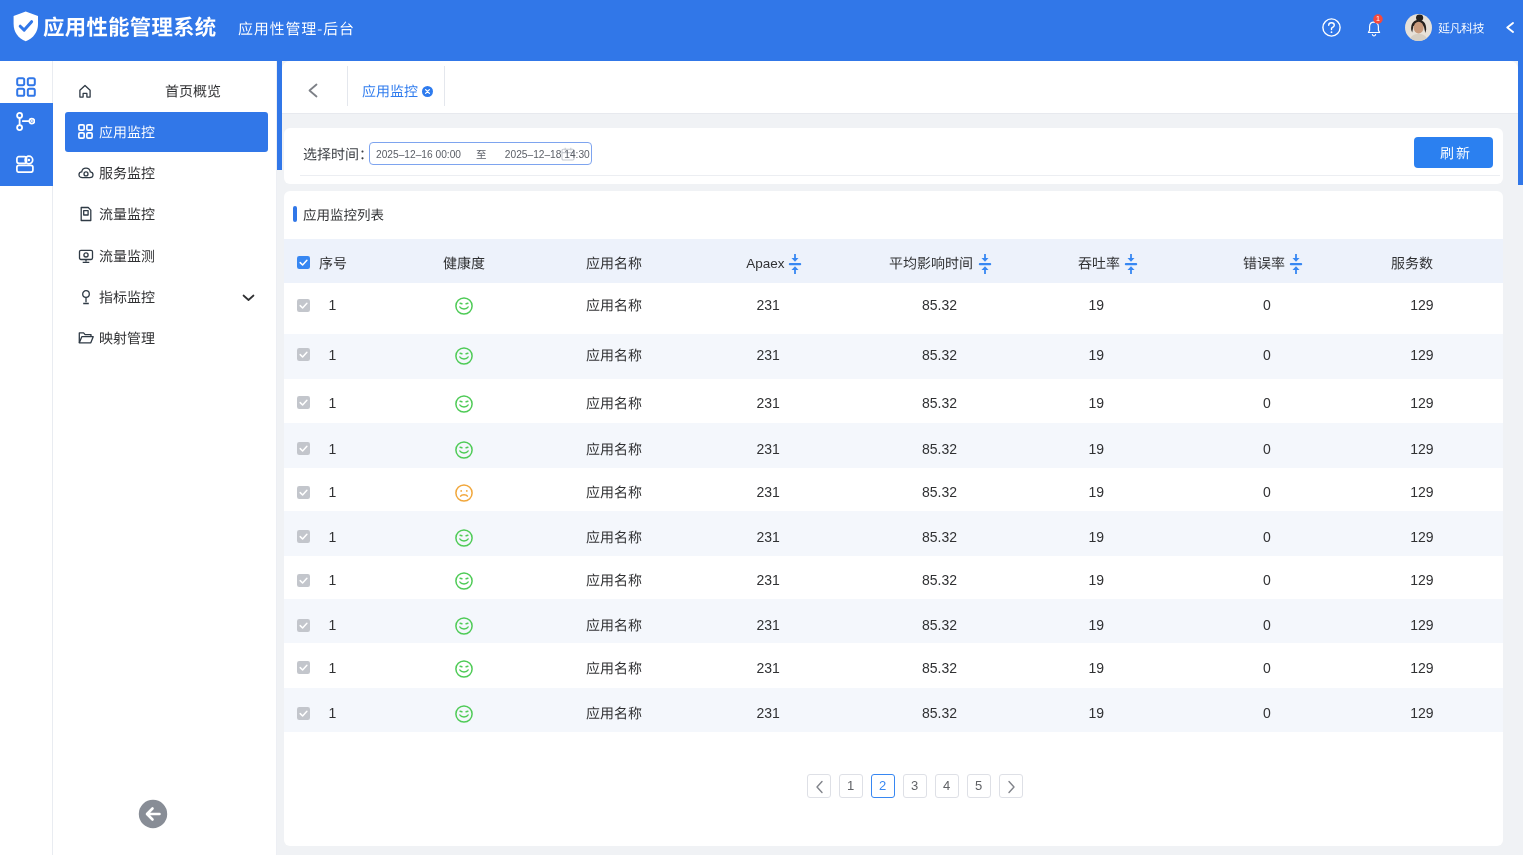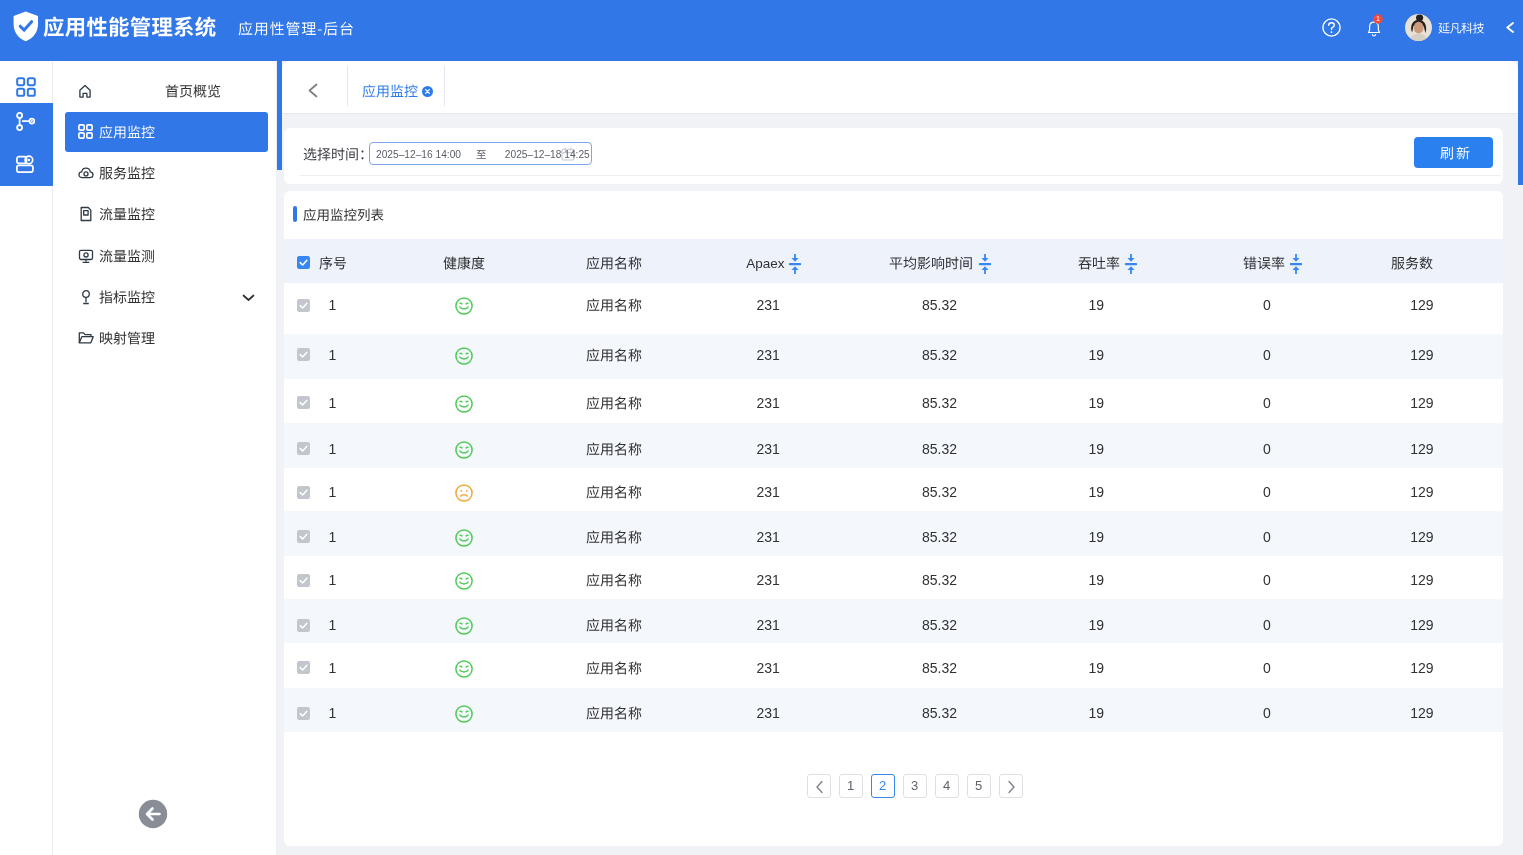--- a/index.html
+++ b/index.html
@@ -170,25 +170,25 @@
 <div style="position:absolute;left:303.0px;top:147.0px;width:70.0px;height:14px;line-height:0;"><svg width="70.0" height="14" viewBox="0 0 5000 1000">
         <path d="M61 115C119 164 187 234 216 283L278 236C246 188 177 120 118 74ZM446 70C422 159 380 247 326 306C344 315 376 335 390 346C413 318 435 283 455 244H603V390H320V457H501C484 588 443 683 293 736C309 750 331 778 339 797C507 731 557 616 576 457H679V689C679 765 696 787 771 787C786 787 854 787 869 787C932 787 952 755 959 628C938 623 907 612 893 598C890 703 886 717 861 717C847 717 792 717 782 717C756 717 753 714 753 689V457H951V390H678V244H909V179H678V44H603V179H485C498 149 509 117 518 85ZM251 424H56V494H179V797C136 817 90 853 45 895L95 960C152 898 206 846 243 846C265 846 296 875 335 899C401 938 484 948 600 948C698 948 867 943 945 938C946 916 958 879 966 860C867 870 715 877 601 877C495 877 411 871 349 834C301 806 278 782 251 780Z M1177 41V241H1046V311H1177V524C1124 540 1075 554 1036 565L1055 638L1177 599V868C1177 881 1172 885 1160 886C1148 886 1109 887 1066 885C1076 906 1085 937 1088 956C1152 956 1191 955 1216 942C1241 930 1250 909 1250 868V575L1366 537L1356 468L1250 501V311H1369V241H1250V41ZM1804 161C1768 213 1719 259 1662 299C1610 259 1566 213 1532 161ZM1396 93V161H1460C1497 228 1546 286 1604 336C1526 383 1438 418 1353 439C1367 454 1385 482 1393 500C1484 473 1577 433 1660 380C1738 434 1829 475 1928 501C1938 481 1959 453 1974 438C1880 418 1794 384 1720 338C1799 278 1866 203 1909 115L1864 90L1851 93ZM1620 468V556H1417V624H1620V727H1366V795H1620V962H1695V795H1957V727H1695V624H1885V556H1695V468Z M2474 428C2527 505 2595 611 2627 672L2693 634C2659 573 2590 471 2536 395ZM2324 478V706H2153V478ZM2324 411H2153V192H2324ZM2081 124V855H2153V774H2394V124ZM2764 45V240H2440V314H2764V847C2764 867 2756 874 2736 874C2714 876 2640 876 2562 873C2573 895 2585 929 2590 950C2690 950 2754 949 2790 936C2826 924 2840 902 2840 847V314H2962V240H2840V45Z M3091 265V960H3168V265ZM3106 89C3152 133 3204 196 3227 236L3289 196C3265 154 3211 95 3164 53ZM3379 585H3619V720H3379ZM3379 389H3619V522H3379ZM3311 326V782H3690V326ZM3352 96V167H3836V869C3836 882 3832 886 3819 887C3806 887 3765 888 3723 886C3733 905 3743 937 3747 955C3808 955 3851 955 3878 943C3904 930 3913 911 3913 869V96Z M4250 394C4290 394 4326 365 4326 320C4326 274 4290 244 4250 244C4210 244 4174 274 4174 320C4174 365 4210 394 4250 394ZM4250 884C4290 884 4326 854 4326 809C4326 763 4290 734 4250 734C4210 734 4174 763 4174 809C4174 854 4210 884 4250 884Z" fill="#3d4045"></path>
       </svg></div>
 <div style="position:absolute;left:369px;top:142px;width:223px;height:23px;background:#fff;border:1px solid #7EA4EF;border-radius:4px;box-sizing:border-box;"></div>
 <div style="position:absolute;left:561px;top:147px;line-height:0;"><svg width="14" height="14" viewBox="0 0 14 14">
 <g stroke="#C6CAD0" stroke-width="1.1" fill="none">
           <rect x="1" y="2.2" width="12" height="10.8" rx="1.2"></rect>
           <path d="M1 5.6 H13 M4.2 0.8 V3.6 M9.8 0.8 V3.6"></path>
         </g>
       </svg></div>
-<div style="position:absolute;left:376px;top:154px;transform:translate(0,-50%);font-size:10.2px;font-weight:400;color:#5A5E66;white-space:nowrap;">2025–12–16 14:00</div>
+<div style="position:absolute;left:376px;top:154px;transform:translate(0,-50%);font-size:10.2px;font-weight:400;color:#5A5E66;white-space:nowrap;">2025–12–16 00:00</div>
 <div style="position:absolute;left:476.1px;top:148.9px;width:10.5px;height:10.5px;line-height:0;"><svg width="10.5" height="10.5" viewBox="0 0 1000 1000">
         <path d="M146 457C184 444 238 443 783 417C808 443 830 468 845 489L910 443C856 375 743 277 653 210L594 249C635 280 679 317 719 355L254 373C317 316 381 244 442 166H917V95H77V166H343C283 245 216 314 191 336C164 362 142 379 122 383C130 403 143 441 146 457ZM460 465V595H142V665H460V850H54V921H948V850H537V665H864V595H537V465Z" fill="#5A5E66"></path>
       </svg></div>
-<div style="position:absolute;left:504.8px;top:154px;z-index:2;transform:translate(0,-50%);font-size:10.2px;font-weight:400;color:#5A5E66;white-space:nowrap;">2025–12–18 14:25</div>
+<div style="position:absolute;left:504.8px;top:154px;z-index:2;transform:translate(0,-50%);font-size:10.2px;font-weight:400;color:#5A5E66;white-space:nowrap;">2025–12–18 14:30</div>
 <div style="position:absolute;left:300px;top:174.5px;width:1200px;height:1px;background:#ECEEF2;"></div>
 <div style="position:absolute;left:1414px;top:137px;width:79px;height:31px;background:#2B80F0;border-radius:4px;"></div>
 <div style="position:absolute;left:1440.0px;top:145.5px;width:14.0px;height:14px;line-height:0;"><svg width="14.0" height="14" viewBox="0 0 1000 1000">
         <path d="M647 144V707H718V144ZM847 59V860C847 877 842 881 826 882C808 882 752 883 693 881C704 904 714 938 718 959C792 959 848 956 878 944C908 931 920 909 920 860V59ZM192 463V850H250V527H346V958H411V527H515V769C515 779 513 781 503 782C494 782 467 782 430 781C440 798 449 824 451 843C499 843 531 842 552 830C573 819 578 800 578 770V463H515H411V360H574V97H106V435C106 575 101 765 29 898C46 906 75 928 86 941C163 798 174 584 174 435V360H346V463ZM174 165H503V292H174Z" fill="#fff"></path>
       </svg></div>
 <div style="position:absolute;left:1455.5px;top:145.5px;width:14.0px;height:14px;line-height:0;"><svg width="14.0" height="14" viewBox="0 0 1000 1000">
         <path d="M360 667C390 717 426 785 442 829L495 797C480 755 444 690 411 640ZM135 645C115 706 82 768 41 812C56 821 82 840 94 850C133 803 173 730 196 660ZM553 136V480C553 613 545 785 460 905C476 914 506 937 518 951C610 821 623 624 623 480V448H775V955H848V448H958V378H623V186C729 170 843 144 927 113L866 58C794 88 665 118 553 136ZM214 53C230 81 246 115 258 145H61V208H503V145H336C323 112 301 69 282 36ZM377 213C365 259 342 327 323 373H46V437H251V541H50V607H251V862C251 872 249 875 239 875C228 876 197 876 162 875C172 893 182 921 184 939C233 939 267 938 290 927C313 916 320 898 320 863V607H507V541H320V437H519V373H391C410 331 429 277 447 228ZM126 229C146 274 161 334 165 373L230 355C225 317 208 258 187 215Z" fill="#fff"></path>
       </svg></div>
 <div style="position:absolute;left:284px;top:191px;width:1219px;height:655px;background:#fff;border-radius:6px;"></div>
 <div style="position:absolute;left:293px;top:206px;width:3.5px;height:16px;background:#3177E8;border-radius:2px;"></div>

